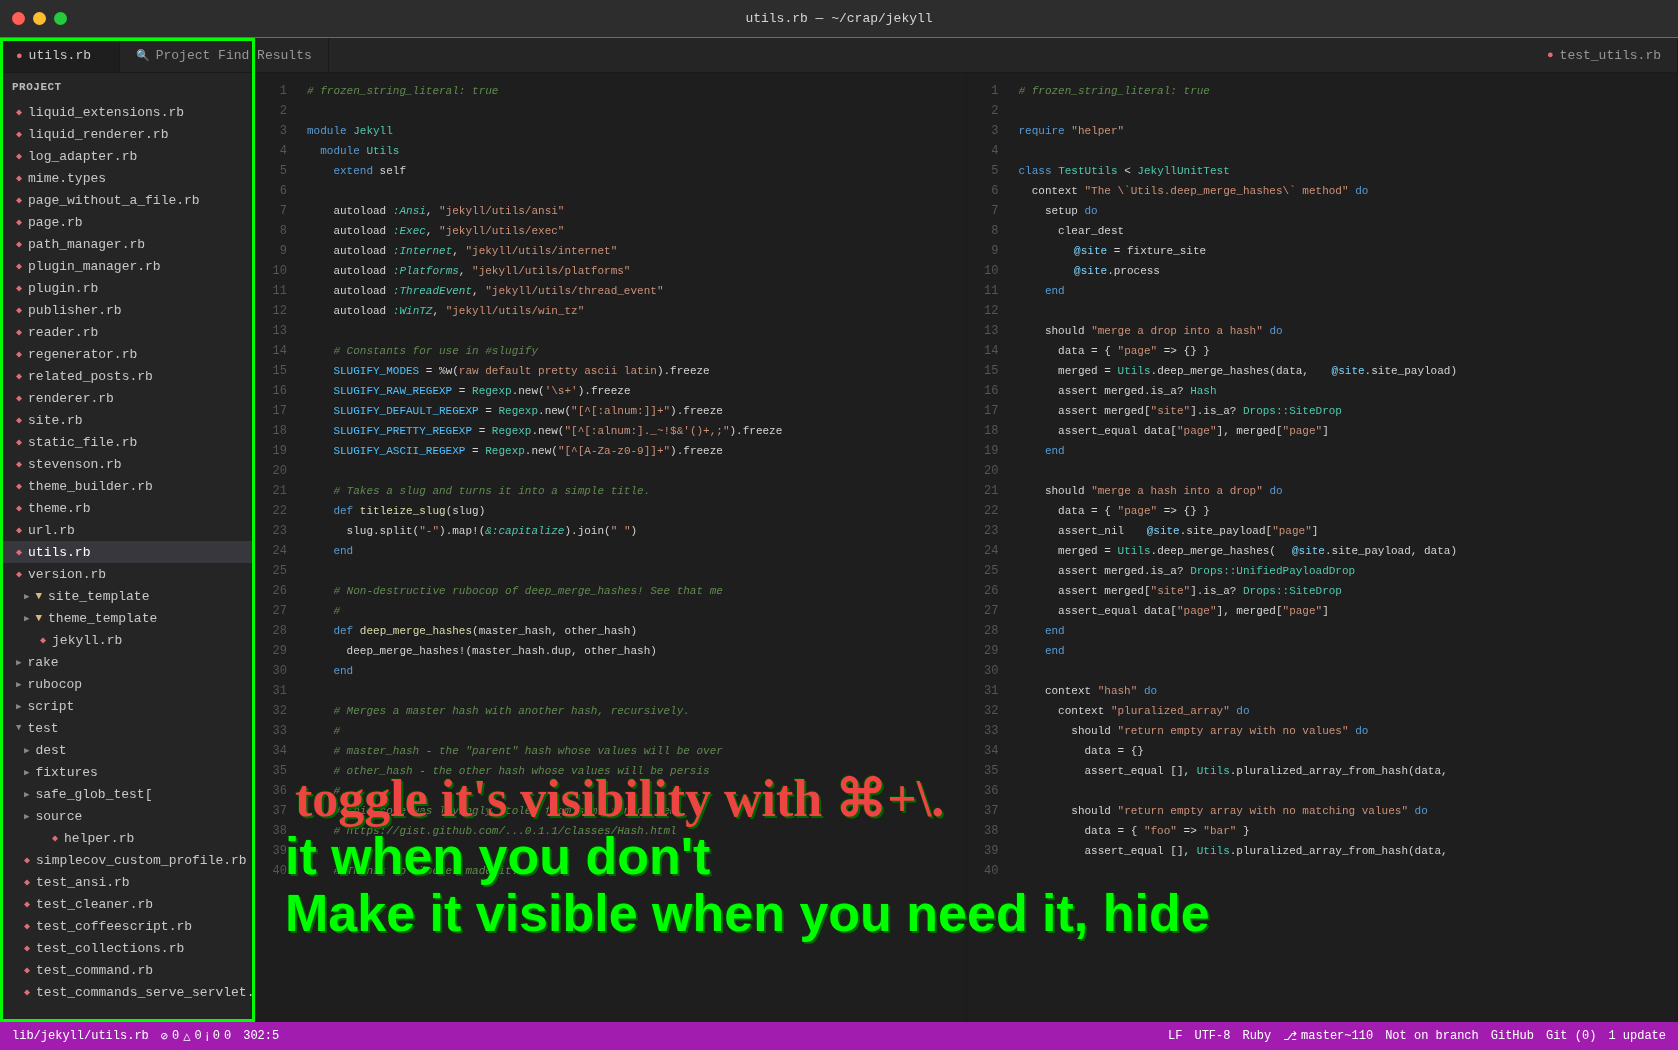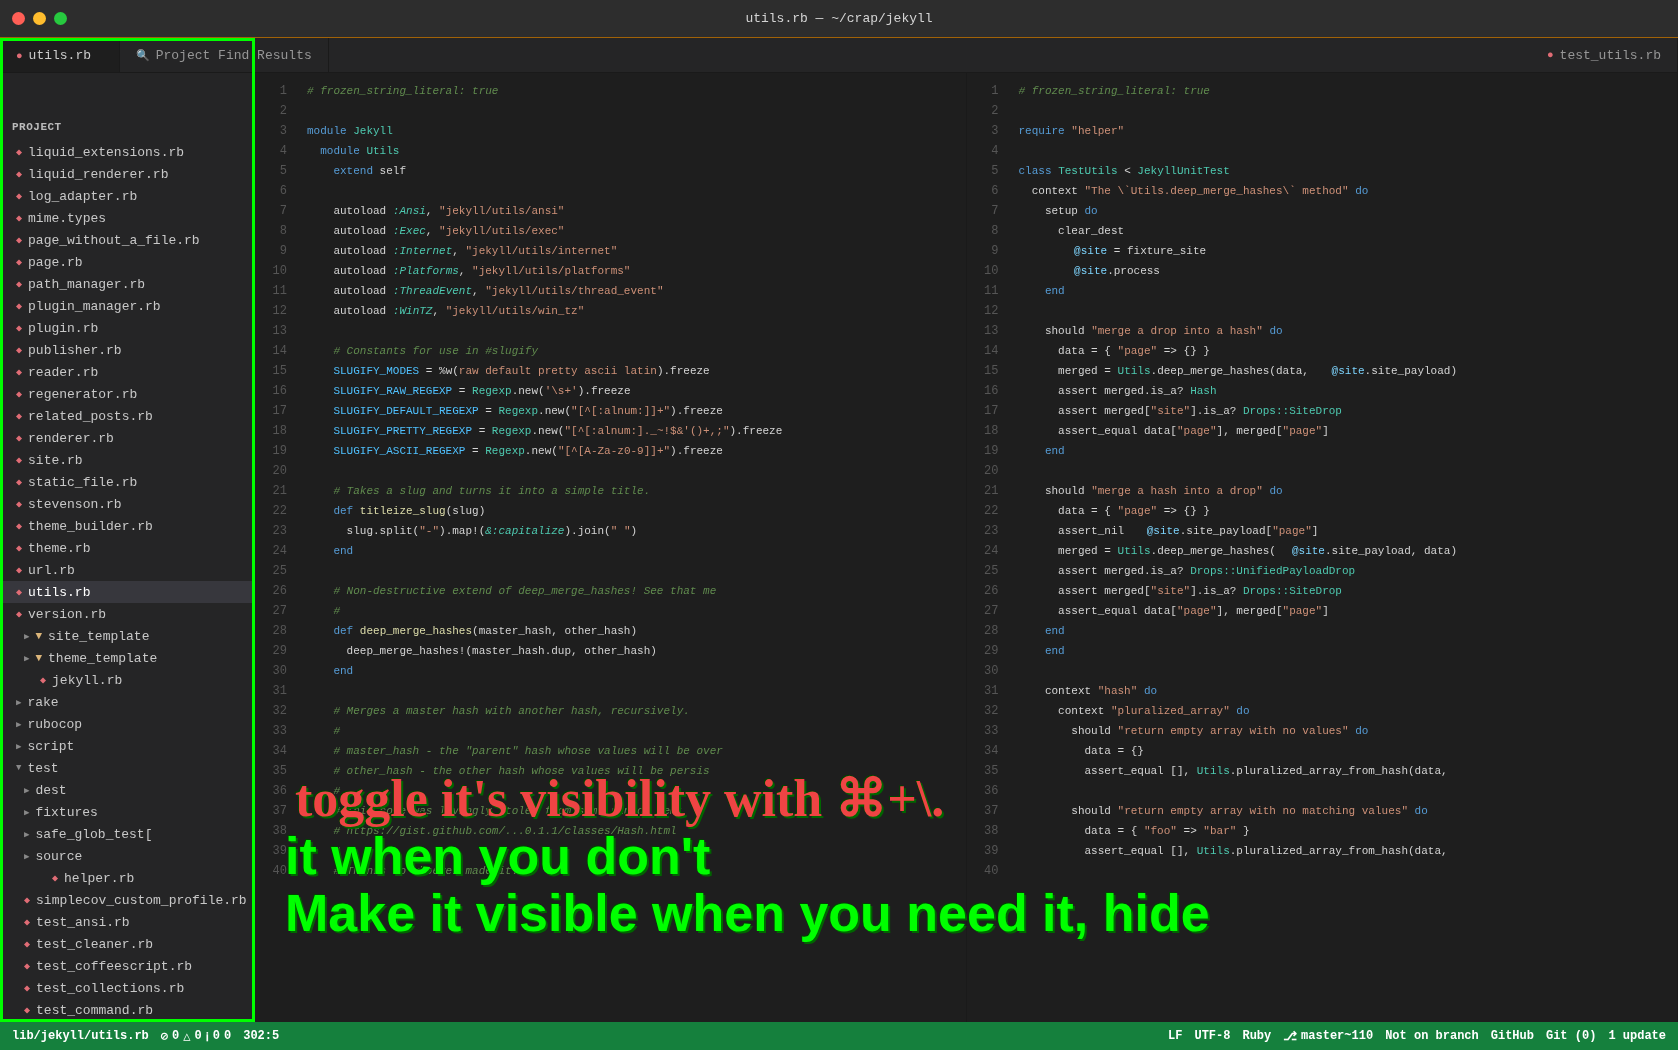--- a/index.html
+++ b/index.html
@@ -80,21 +80,20 @@
       border-right: 1px solid #1a1a1a;
       flex-shrink: 0;
     }
     #sidebar-header {
       padding: 8px 12px;
       font-size: 11px;
       color: #bbb;
       font-weight: bold;
       letter-spacing: 0.5px;
       text-transform: uppercase;
-      margin-top: 40px;
     }
     .sidebar-item {
       display: flex;
       align-items: center;
       padding: 2px 8px 2px 16px;
       font-size: 13px;
       color: #c8c8c8;
       cursor: pointer;
       gap: 6px;
       height: 22px;
@@ -152,28 +151,27 @@
     .sym { color: #4ec9b0; font-style: italic; }
     .cmt { color: #608b4e; font-style: italic; }
     .cls { color: #4ec9b0; }
     .fn { color: #dcdcaa; }
     .var { color: #7dd3fc; padding-left: 16px; }
     .const { color: #4fc1ff; }
 
     
     #statusbar {
       height: 28px;
-      background: #15803d;
+      background: #a21caf;
       display: flex;
       align-items: center;
       padding: 0 12px;
       font-size: 12px;
       color: #fff;
       gap: 3px;
-      font-weight: bold;
     }
     #statusbar .left { display: flex; gap: 12px; align-items: center; }
     #statusbar .right { margin-left: auto; display: flex; gap: 12px; align-items: center; }
     .status-item { display: flex; align-items: center; gap: 4px; cursor: pointer; }
 
     
     #overlay {
       position: fixed;
       left: 255px;
       top: 73px;
@@ -453,21 +451,21 @@
     <span class="const">SLUGIFY_RAW_REGEXP</span> = <span class="cls">Regexp</span>.new(<span class="str">'\s+'</span>).freeze
     <span class="const">SLUGIFY_DEFAULT_REGEXP</span> = <span class="cls">Regexp</span>.new(<span class="str">"[^[:alnum:]]+"</span>).freeze
     <span class="const">SLUGIFY_PRETTY_REGEXP</span> = <span class="cls">Regexp</span>.new(<span class="str">"[^[:alnum:]._~!$&amp;'()+,;"</span>).freeze
     <span class="const">SLUGIFY_ASCII_REGEXP</span> = <span class="cls">Regexp</span>.new(<span class="str">"[^[A-Za-z0-9]]+"</span>).freeze
 
     <span class="cmt"># Takes a slug and turns it into a simple title.</span>
     <span class="kw">def</span> <span class="fn">titleize_slug</span>(slug)
       slug.split(<span class="str">"-"</span>).map!(<span class="sym">&amp;:capitalize</span>).join(<span class="str">" "</span>)
     <span class="kw">end</span>
 
-    <span class="cmt"># Non-destructive extend of deep_merge_hashes! See that me</span>
+    <span class="cmt"># Non-destructive rubocop of deep_merge_hashes! See that me</span>
     <span class="cmt">#</span>
     <span class="kw">def</span> <span class="fn">deep_merge_hashes</span>(master_hash, other_hash)
       deep_merge_hashes!(master_hash.dup, other_hash)
     <span class="kw">end</span>
 
     <span class="cmt"># Merges a master hash with another hash, recursively.</span>
     <span class="cmt">#</span>
     <span class="cmt"># master_hash - the "parent" hash whose values will be over</span>
     <span class="cmt"># other_hash - the other hash whose values will be persis</span>
     <span class="cmt">#</span>

